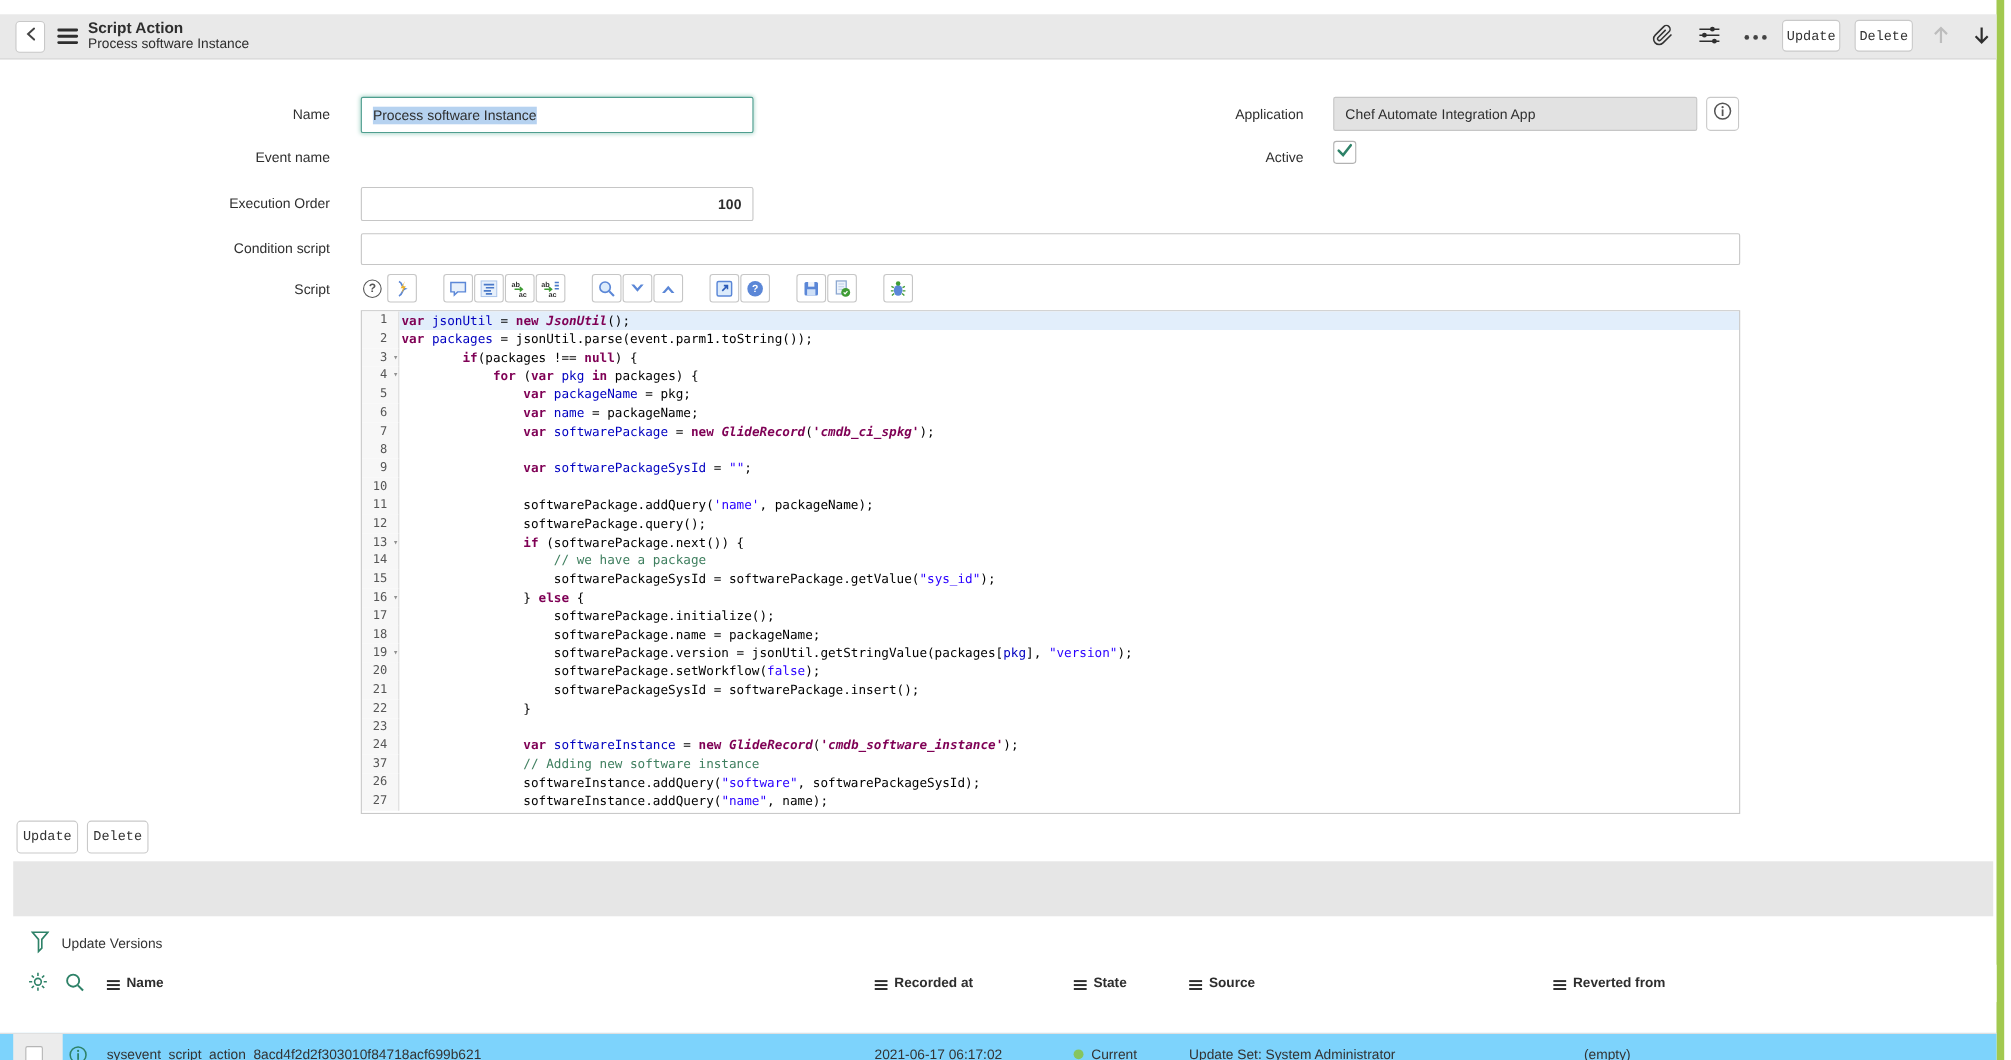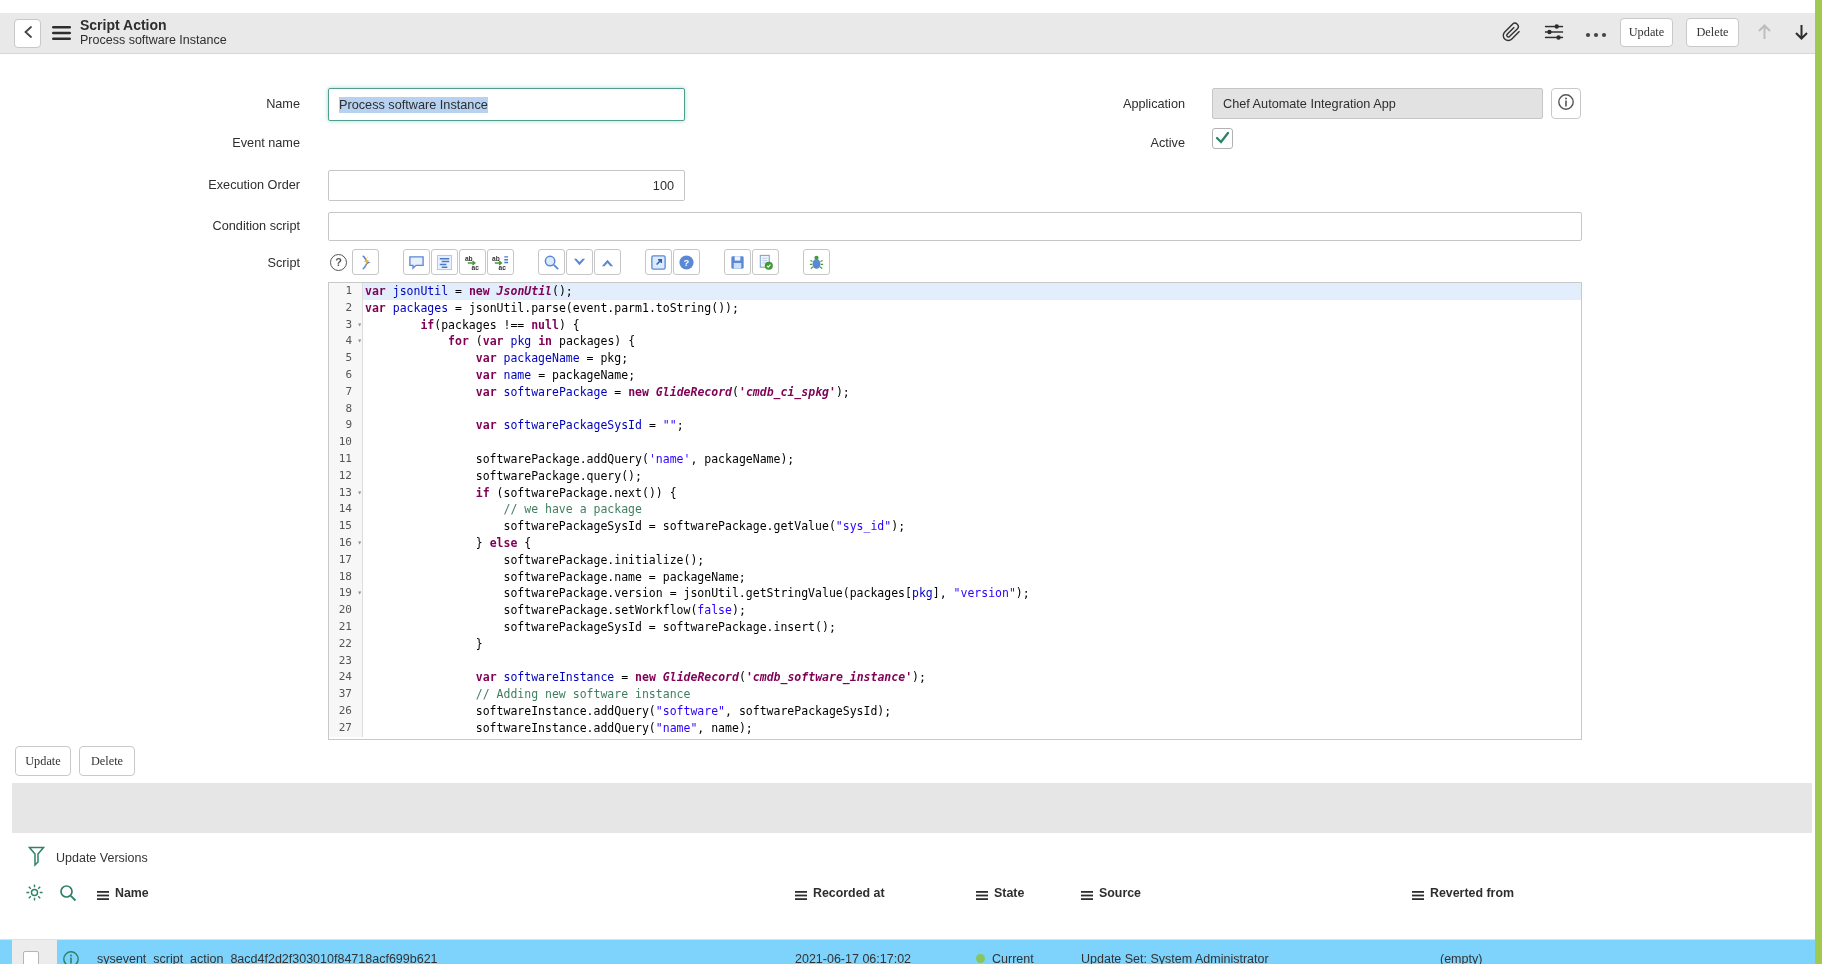--- a/index.html
+++ b/index.html
@@ -16,21 +16,21 @@
   .back-btn { position:absolute; left:14px; top:6px; width:27px; height:29px; background:#fff;
               border:1px solid #c8c8c8; border-radius:4px; cursor:pointer;
               display:flex; align-items:center; justify-content:center; }
   .burger { position:absolute; left:52px; top:12px; width:19px; height:16px; cursor:pointer; }
   .titles { position:absolute; left:80px; top:5px; line-height:15px; }
   .titles .t1 { font-size:14px; font-weight:bold; color:#2e2e2e; }
   .titles .t2 { font-size:12.5px; color:#2e2e2e; }
   .hdr-ico { position:absolute; top:9px; width:24px; height:24px; display:flex; align-items:center;
              justify-content:center; cursor:pointer; }
   .btn { background:#fff; border:1px solid #c9c9c9; border-radius:4px; font-size:12.3px; color:#333;
-         font-family:Liberation Serif, serif; cursor:pointer; }
+         font-family:Liberation Mono, monospace; cursor:pointer; }
   .hdr-btn { position:absolute; top:5px; height:29px; width:53px; }
   .arrow { font-size:17px; font-weight:bold; }
 
   
   .lbl { position:absolute; width:240px; text-align:right; font-size:12.7px; color:#2e2e2e; }
   .lbl-l { left:60px; }   
   .lbl-r { left:945px; }  
   .field { position:absolute; background:#fff; border:1px solid #c6c6c6; border-radius:2px;
            font-size:12.7px; color:#2e2e2e; display:flex; align-items:center; padding:0 10px; }
   .name-field { left:328px; top:88px; width:357px; height:33px; border:1.5px solid #4f9e8f;
@@ -38,21 +38,21 @@
   .name-field .sel { background:#b6d2f0; padding:1px 0; }
   .ro-field { left:1212px; top:88px; width:331px; height:31px; background:#e2e2e2; }
   .info-btn { position:absolute; left:1551px; top:88px; width:30px; height:31px; background:#fff;
               border:1px solid #c9c9c9; border-radius:4px; display:flex; align-items:center;
               justify-content:center; cursor:pointer; }
   .select-field { left:328px; top:128px; width:357px; height:31px; cursor:pointer; }
   .select-field .chev { position:absolute; right:10px; top:11px; }
   .checkbox { position:absolute; left:1212px; top:128px; width:21px; height:21px; background:#fff;
               border:1px solid #b2b2b2; border-radius:3px; display:flex; align-items:center;
               justify-content:center; cursor:pointer; }
-  .exec-field { left:328px; top:170px; width:357px; height:31px; justify-content:flex-end; }
+  .exec-field { left:328px; top:170px; width:357px; height:31px; justify-content:flex-end;font-weight:bold; }
   .cond-field { left:328px; top:212px; width:1254px; height:29px; }
 
   .help-circle { position:absolute; left:330px; top:254px; width:17px; height:17px; border:1.4px solid #555;
                  border-radius:50%; font-size:11px; font-weight:bold; color:#555; text-align:center;
                  line-height:15px; cursor:pointer; }
   .sc-toolbar { position:absolute; left:352px; top:249px; height:27px; }
   .tb-btn { position:absolute; top:0; width:27px; height:26px; background:#fff; border:1px solid #c6c6c6;
             border-radius:3px; display:flex; align-items:center; justify-content:center; cursor:pointer; }
   .tb-btn svg { width:17px; height:17px; }
 

